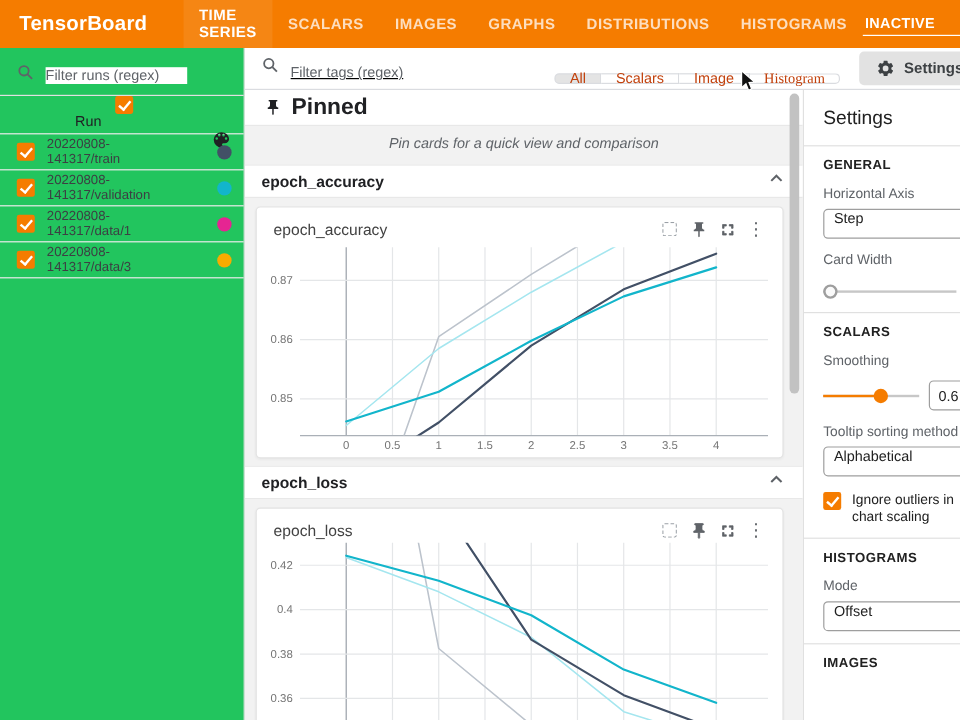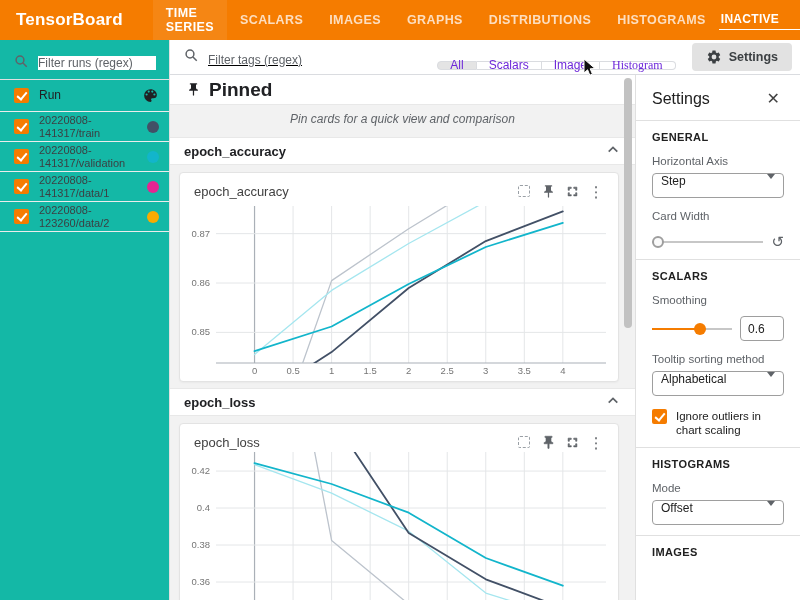--- a/index.html
+++ b/index.html
@@ -12,56 +12,56 @@
   .tabs { display:flex; margin-left:30px; height:56px; }
   .tab { display:flex; align-items:center; padding:0 13px; font-size:12.5px; font-weight:700;
     color:rgba(255,255,255,.75); letter-spacing:.4px; cursor:pointer; }
   .tab.active { color:#fff; box-shadow:inset 0 -3px 0 rgba(255,255,255,.95); background:rgba(255,255,255,.08); }
   .appbar-right { margin-left:auto; display:flex; align-items:center; margin-right:10px; }
   .status-dd { display:flex; align-items:center; gap:26px; border-bottom:1px solid #fff;
     padding:2px 2px 3px 2px; width:82px; font-size:12px; font-weight:700; letter-spacing:.3px; justify-content:space-between; }
 
   
   .content { display:flex; height:560px; }
-  .sidebar { width:170px; border-right:1px solid #e0e0e0; background:#14b8a6; flex:none; }
+  .sidebar { width:204px; border-right:1px solid #e0e0e0; background:#22c55e; flex:none; }
   .rightcol { flex:1; display:flex; flex-direction:column; min-width:0; }
   .toolbar { height:35px; border-bottom:1px solid #dadce0; display:flex; align-items:center; background:#fff; }
   .lower { flex:1; display:flex; min-height:0; }
   .cards-area { width:465px; flex:none; background:#f2f2f2; position:relative; overflow:hidden; }
   .settings-panel { width:165px; flex:none; background:#fff; border-left:1px solid #e0e0e0;
     box-shadow:-2px 0 4px rgba(0,0,0,.06); padding:12px 16px 0 16px; overflow:hidden; }
 
   
   .run-filter { height:33px; margin-top:7px; border-bottom:1px solid #e0e0e0; display:flex;
     align-items:center; gap:9px; padding:0 10px 0 14px; }
   .run-filter input { border:none; outline:none; font-size:12px; width:118px; color:#202124;
     font-family:"Liberation Sans", sans-serif; }
   .run-filter input::placeholder { color:#5f6368; }
   .mag svg { width:15px; height:15px; stroke:#5f6368; fill:none; stroke-width:2; }
   .run-row { display:flex; align-items:center; padding:0 10px 0 14px; border-bottom:1px solid #ececec; }
-  .run-head { height:32px; font-size:12px; color:#202124; }
+  .run-head { height:32px; font-size:12px; color:#202124;flex-direction:column; }
   .run-item { height:30px; }
   .cb { width:15px; height:15px; border-radius:2px; flex:none; position:relative; cursor:pointer; }
   .cb.on { background:#f57c00; }
   .cb.on::after { content:""; position:absolute; left:5px; top:2px; width:4px; height:8px;
     border:solid #fff; border-width:0 2px 2px 0; transform:rotate(40deg); }
   .cb.off { background:#fff; border:2px solid #757575; }
   .run-label { margin-left:10px; font-size:11px; line-height:13px; color:#3c4043; width:92px;
     word-break:break-word; }
   .run-dot { width:12px; height:12px; border-radius:50%; margin-left:auto; flex:none; }
   .palette { margin-left:auto; display:flex; }
   .palette svg { width:17px; height:17px; fill:#202124; }
 
   
   .tag-filter { display:flex; align-items:flex-end; gap:9px; padding-left:14px; flex:1;text-decoration:underline; }
   .tag-filter input { border:none; outline:none; font-size:12px; width:220px; color:#202124;
     font-family:"Liberation Sans", sans-serif; }
   .tag-filter input::placeholder { color:#5f6368; }
   .toggle-group { display:flex; height:25px; margin-right:16px; }
-  .tg-btn { display:flex; align-items:center; padding:0 12px; font-size:12px; color:#6d28d9;
+  .tg-btn { display:flex; align-items:center; padding:0 12px; font-size:12px; color:#c2410c;
     border:1px solid #dadce0; border-left:none; background:#fff; cursor:pointer; position:relative;margin-top:16px; }
   .tg-btn:first-child { border-left:1px solid #dadce0; border-radius:4px 0 0 4px; }
   .tg-btn:last-child { border-radius:0 4px 4px 0;font-family:Liberation Serif, serif; }
   .tg-btn.selected { background:#e4e4e4; }
   .settings-btn { display:flex; align-items:center; gap:7px; background:#e2e2e2; border-radius:4px;
     height:28px; padding:0 14px; margin-right:8px; font-size:12.5px; font-weight:700; color:#3c4043; cursor:pointer; }
   .settings-btn svg { width:16px; height:16px; fill:#3c4043; }
   .cursor-arrow { position:absolute; left:413px; top:18px; z-index:5; pointer-events:none; }
 
   
@@ -169,21 +169,21 @@
       <span class="run-label">20220808-141317/validation</span>
       <span class="run-dot" style="background: rgb(18, 181, 203);"></span>
     </div>
     <div class="run-row run-item">
       <span class="cb on"></span>
       <span class="run-label">20220808-141317/data/1</span>
       <span class="run-dot" style="background: rgb(229, 37, 146);"></span>
     </div>
     <div class="run-row run-item">
       <span class="cb on"></span>
-      <span class="run-label">20220808-123260/data/2</span>
+      <span class="run-label">20220808-141317/data/3</span>
       <span class="run-dot" style="background: rgb(249, 171, 0);"></span>
     </div>
   </div>
 
   <div class="rightcol">
     <div class="toolbar" style="position:relative;">
       <div class="tag-filter">
         <span class="mag">
           <svg viewBox="0 0 20 20">
               <circle cx="8" cy="8" r="5.2"></circle>

